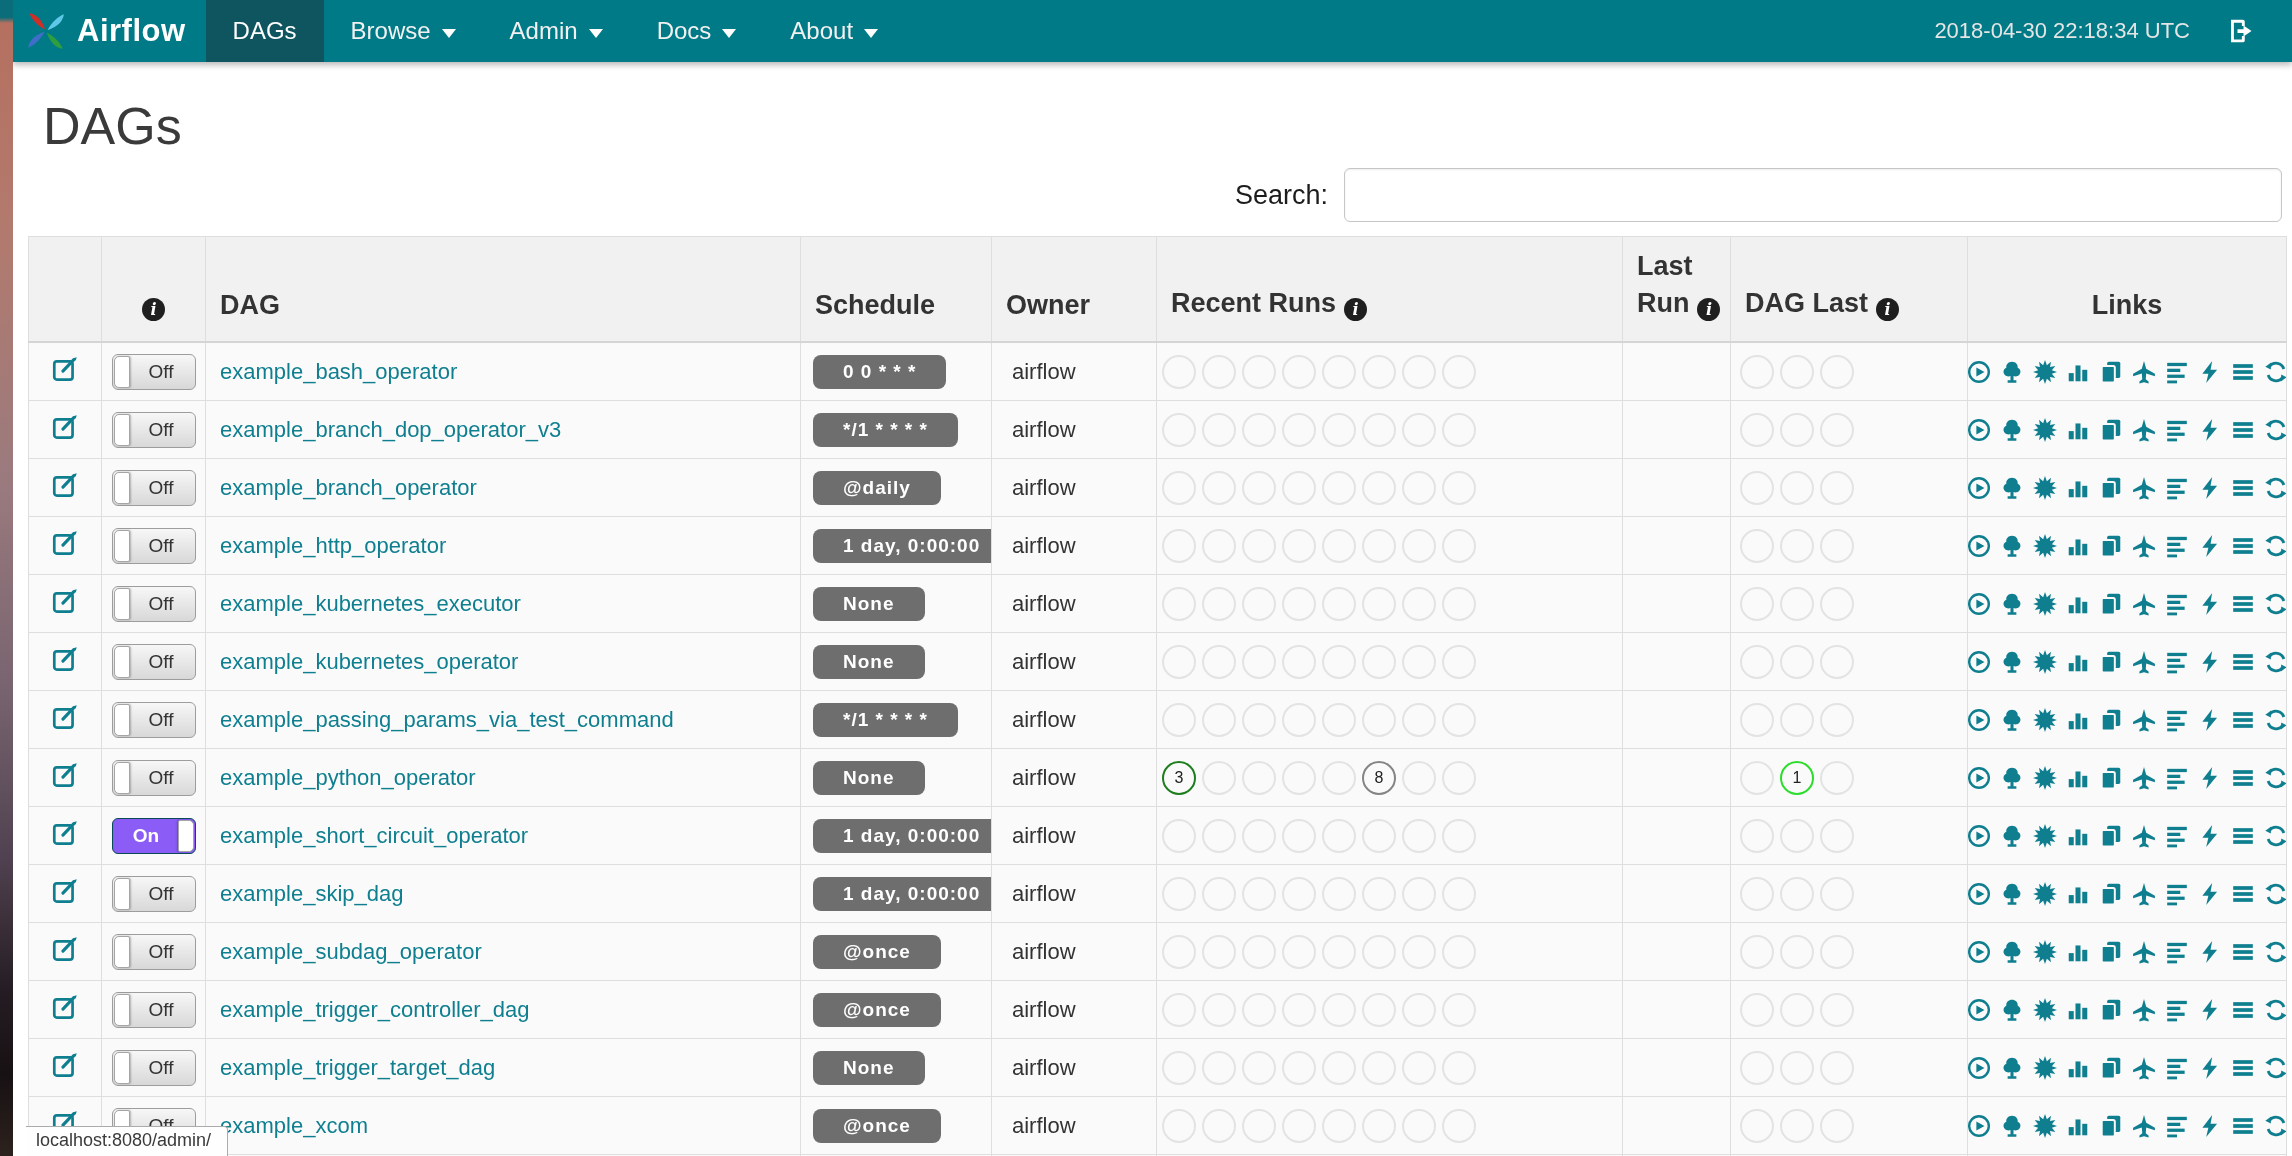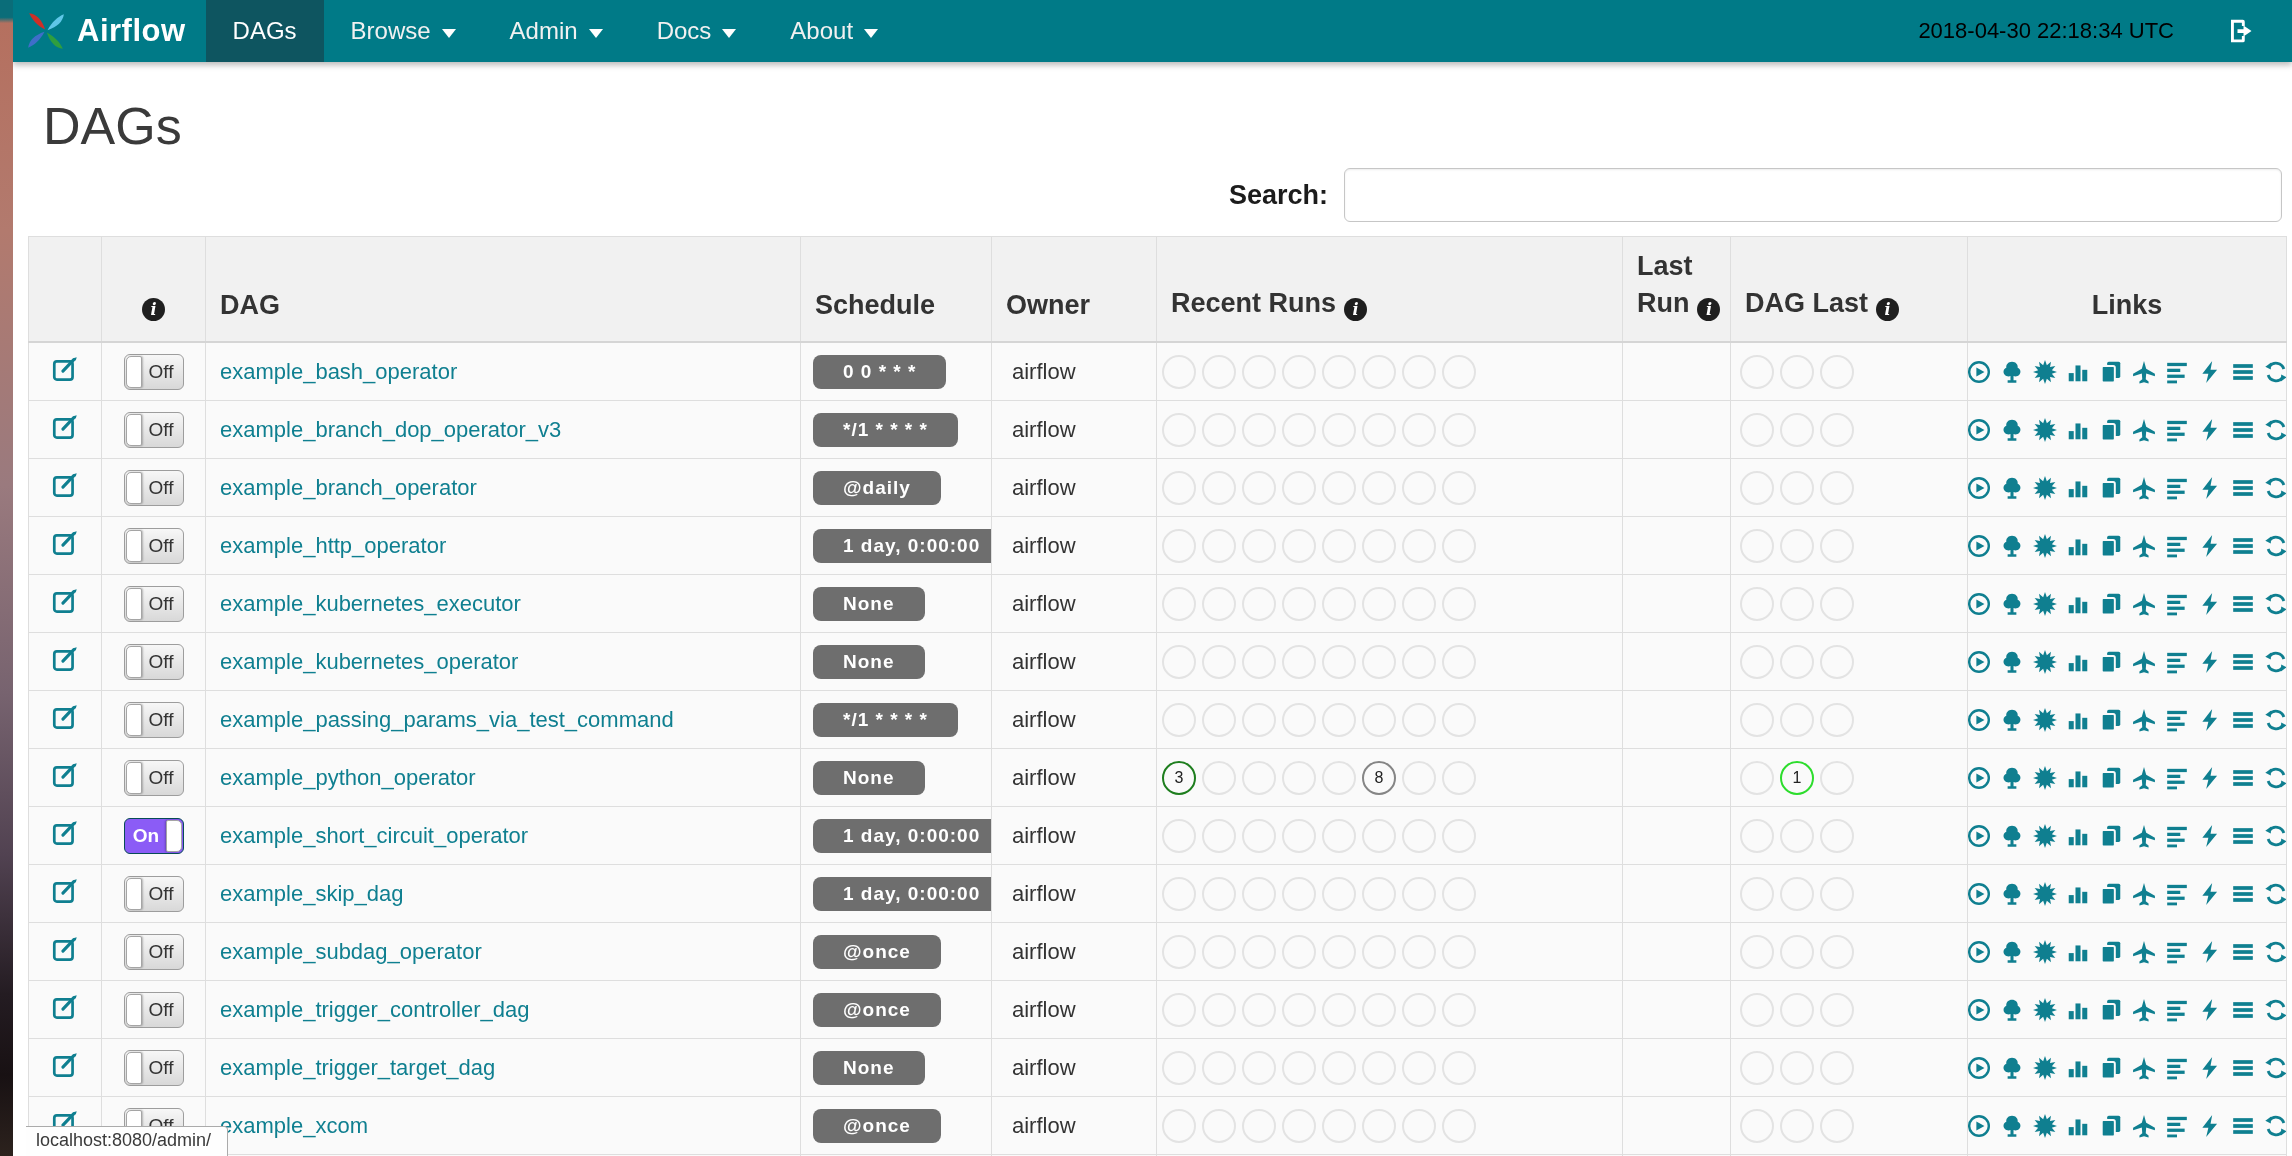--- a/index.html
+++ b/index.html
@@ -13,29 +13,29 @@
 
   
   .navbar{position:absolute;left:13px;right:0;top:0;height:62px;background:#007a87;
     display:flex;align-items:stretch;z-index:5;box-shadow:0 3px 6px rgba(0,0,0,.28)}
   .brand{display:flex;align-items:center;gap:10px;padding:0 20px 0 12px;color:#fff;
     font-size:31px;font-weight:bold;letter-spacing:.5px}
   .nav-item{display:flex;align-items:center;padding:0 27px;color:#f1f1f1;font-size:24px;cursor:pointer}
   .nav-item.active{background:#0e5560;color:#fff}
   .caret{width:0;height:0;border-left:7px solid transparent;border-right:7px solid transparent;
     border-top:9px solid #fff;margin-left:11px;margin-top:4px}
-  .nav-right{margin-left:auto;display:flex;align-items:center;gap:52px;padding-right:36px;
-    color:#000000;font-size:22px}
+  .nav-right{margin-left:auto;display:flex;align-items:center;gap:36px;padding-right:36px;
+    color:#e5e5e5;font-size:22px}
   .signout{display:flex;align-items:center;cursor:pointer}
 
   
   .content{position:absolute;left:13px;top:62px;right:0;bottom:0;background:#fff}
   h1{margin:34px 0 12px 30px;font-size:52px;font-weight:500;color:#3a3a3a}
   .search-row{display:flex;justify-content:flex-end;align-items:center;gap:16px;margin:0 10px 14px 0}
-  .search-row label{font-size:27px;font-weight:bold;color:#1c1c1c}
+  .search-row label{font-size:27px;font-weight:normal;color:#1c1c1c}
   .search-row input{width:908px;height:52px;border:1px solid #c6c6c6;border-radius:6px;
     box-shadow:inset 0 1px 2px rgba(0,0,0,.08);font-size:24px;padding:0 14px;outline:none;
     font-family:inherit}
 
   
   table{border-collapse:collapse;table-layout:fixed;margin-left:15px;width:2258px;background:#fafafa}
   th,td{border:1px solid #dedede;overflow:hidden;white-space:nowrap}
   thead th{height:84px;vertical-align:bottom;padding:0 0 20px 14px;background:#f1f1f1;
     font-size:27px;font-weight:bold;color:#333;text-align:left;border-bottom:2px solid #d5d5d5}
   thead th.center{text-align:center;padding-left:0}
@@ -51,21 +51,21 @@
 
   .info-circle{display:inline-flex;width:23px;height:23px;border-radius:50%;background:#1f1f1f;
     color:#fff;align-items:center;justify-content:center;vertical-align:-3px;
     font:italic bold 16px "DejaVu Serif",serif;margin-left:8px}
   .info-circle.solo{margin-left:0}
 
   .dag-link{color:#0f7f90;font-size:22px;text-decoration:none;cursor:pointer}
   .badge{display:inline-block;background:#6e6e6e;color:#fff;font-size:19px;font-weight:bold;
     padding:6px 30px;border-radius:8px;letter-spacing:1px}
 
-  .toggle{position:relative;display:inline-flex;width:60px;height:36px;border-radius:6px;
+  .toggle{position:relative;display:inline-flex;width:84px;height:36px;border-radius:6px;
     align-items:center;justify-content:center;cursor:pointer;box-sizing:border-box}
   .toggle .knob{position:absolute;top:1px;bottom:1px;width:16px;background:#fff;border:1px solid #a5a5a5;
     box-sizing:border-box}
   .toggle.off{background:linear-gradient(#f7f7f7,#d8d8d8);border:1px solid #9d9d9d;color:#333}
   .toggle.off .knob{left:1px;border-radius:5px 2px 2px 5px;box-shadow:1px 0 2px rgba(0,0,0,.25)}
   .toggle.off .tlabel{margin-left:15px;font-size:19px}
   .toggle.on{background:#8b5cf6;border:1px solid #084c56;color:#fff}
   .toggle.on .knob{right:1px;border-radius:2px 5px 5px 2px;box-shadow:-1px 0 2px rgba(0,0,0,.25)}
   .toggle.on .tlabel{margin-right:15px;font-size:19px;font-weight:bold}
 

